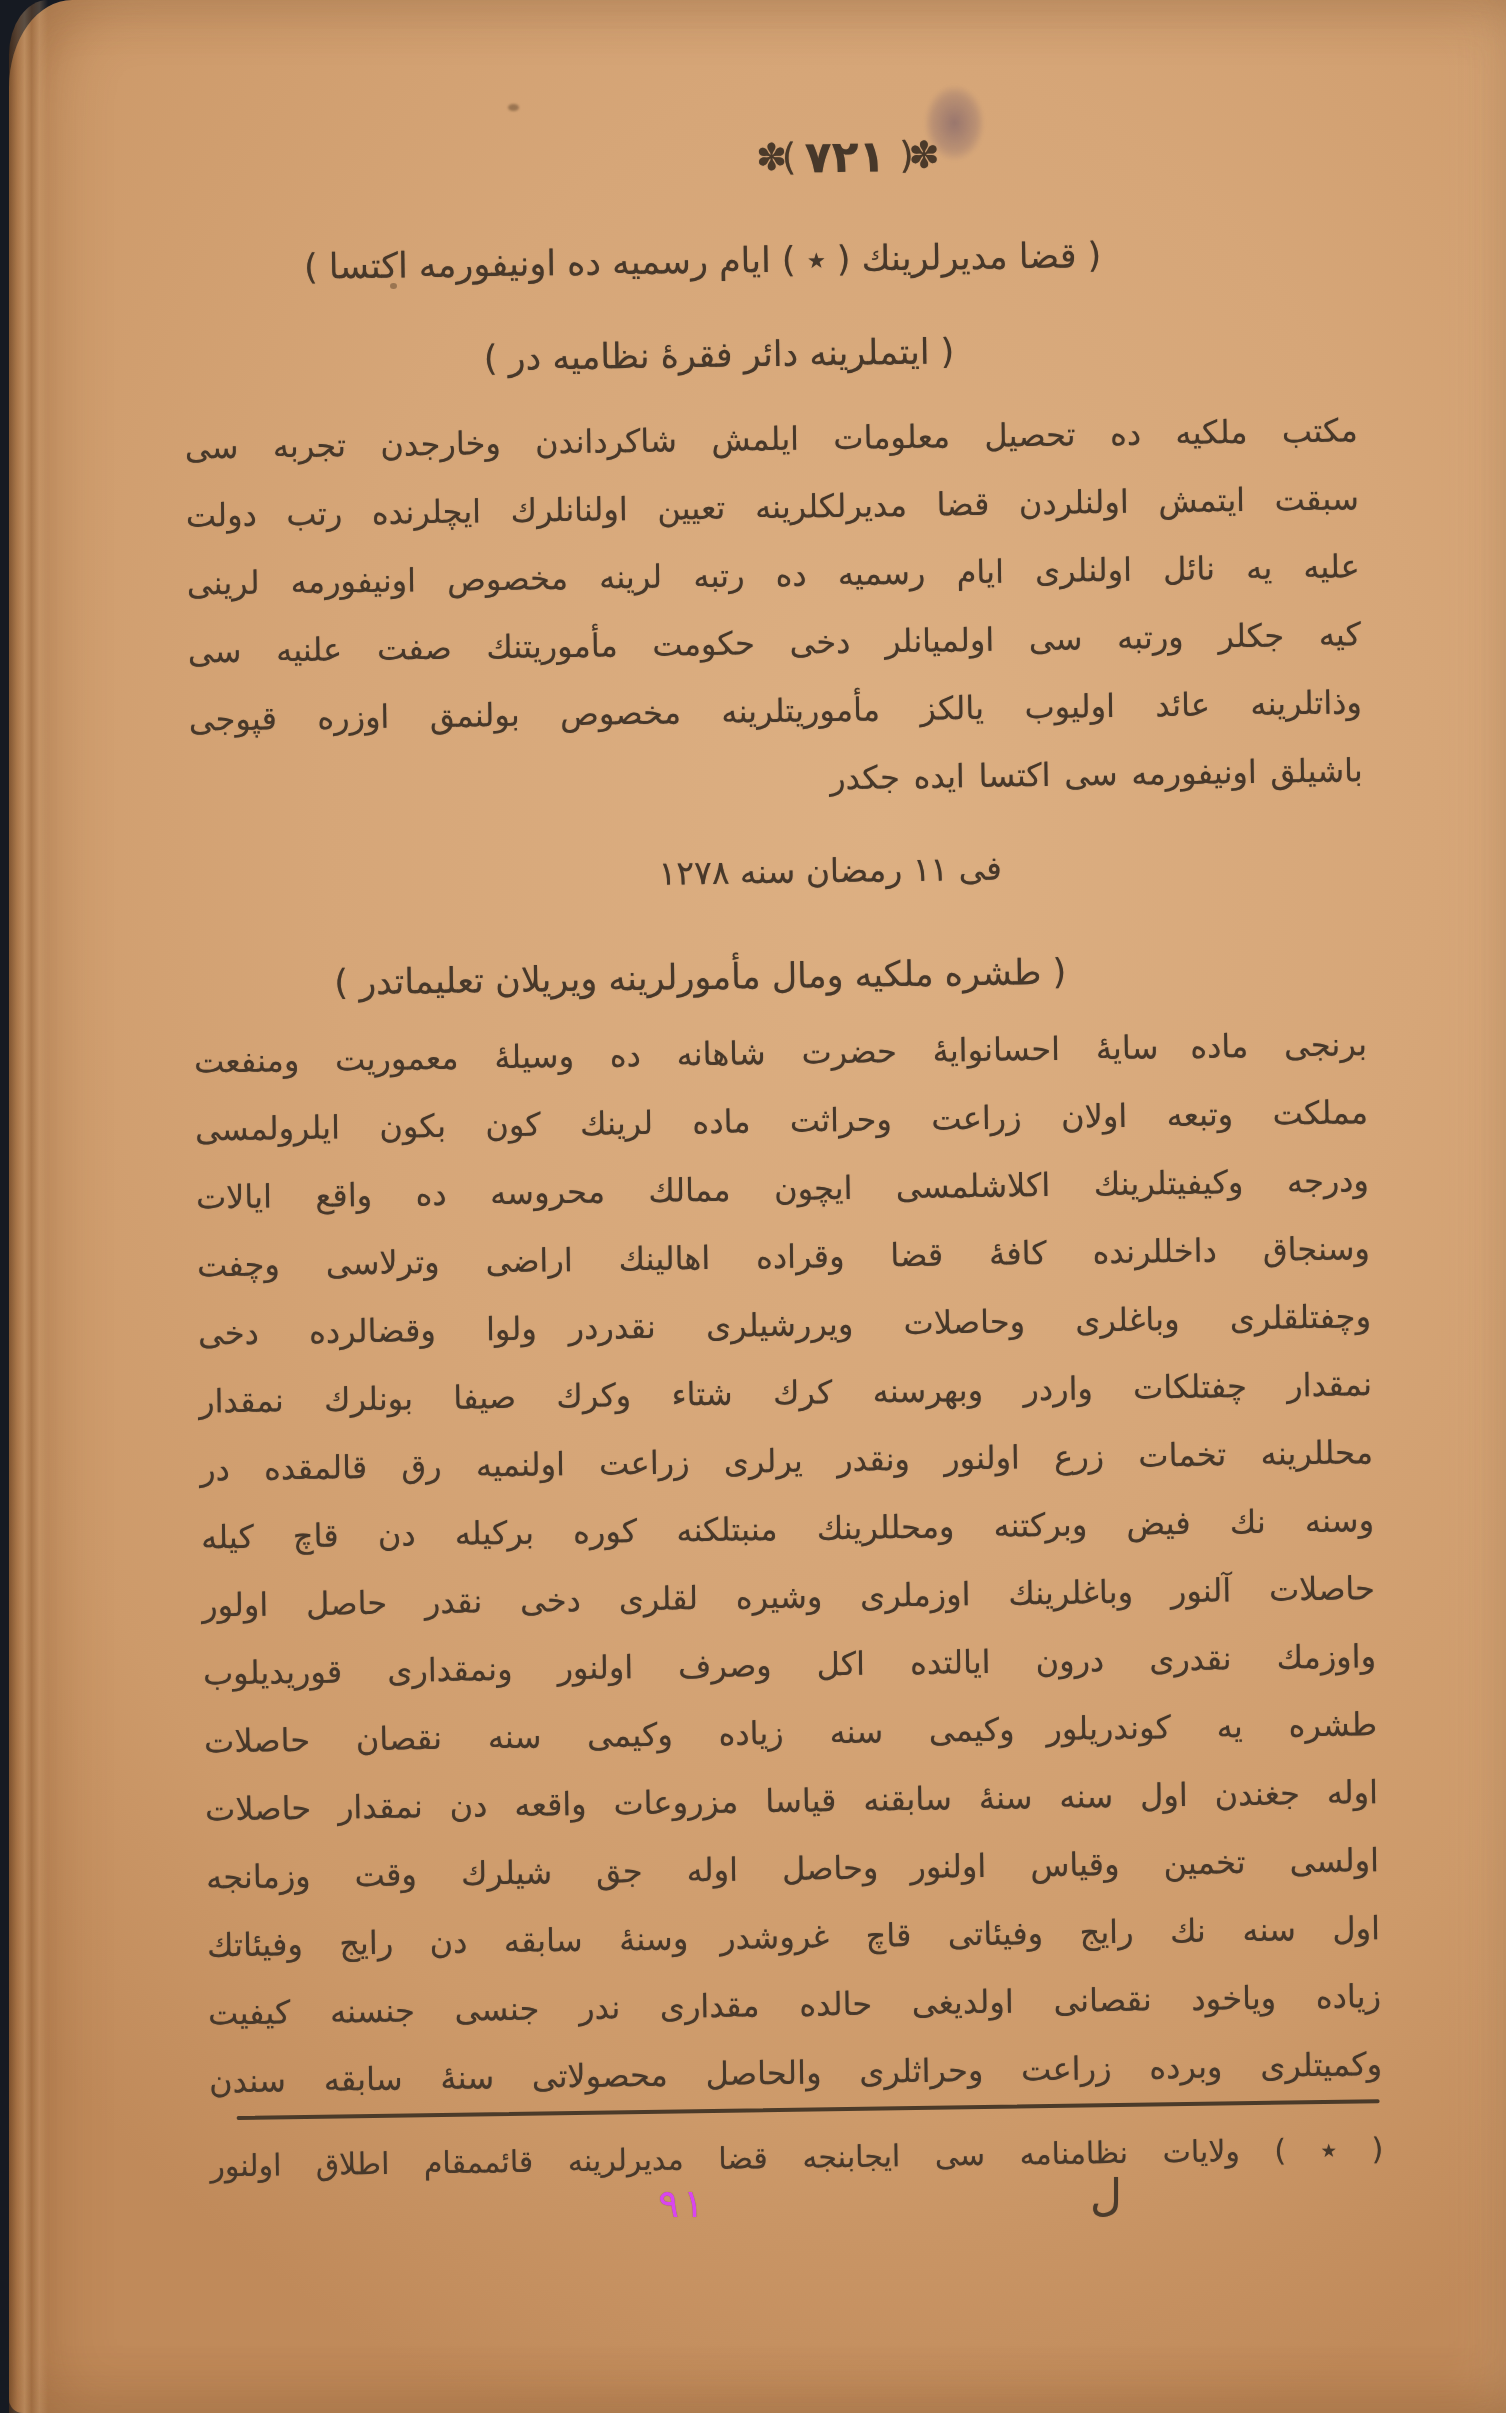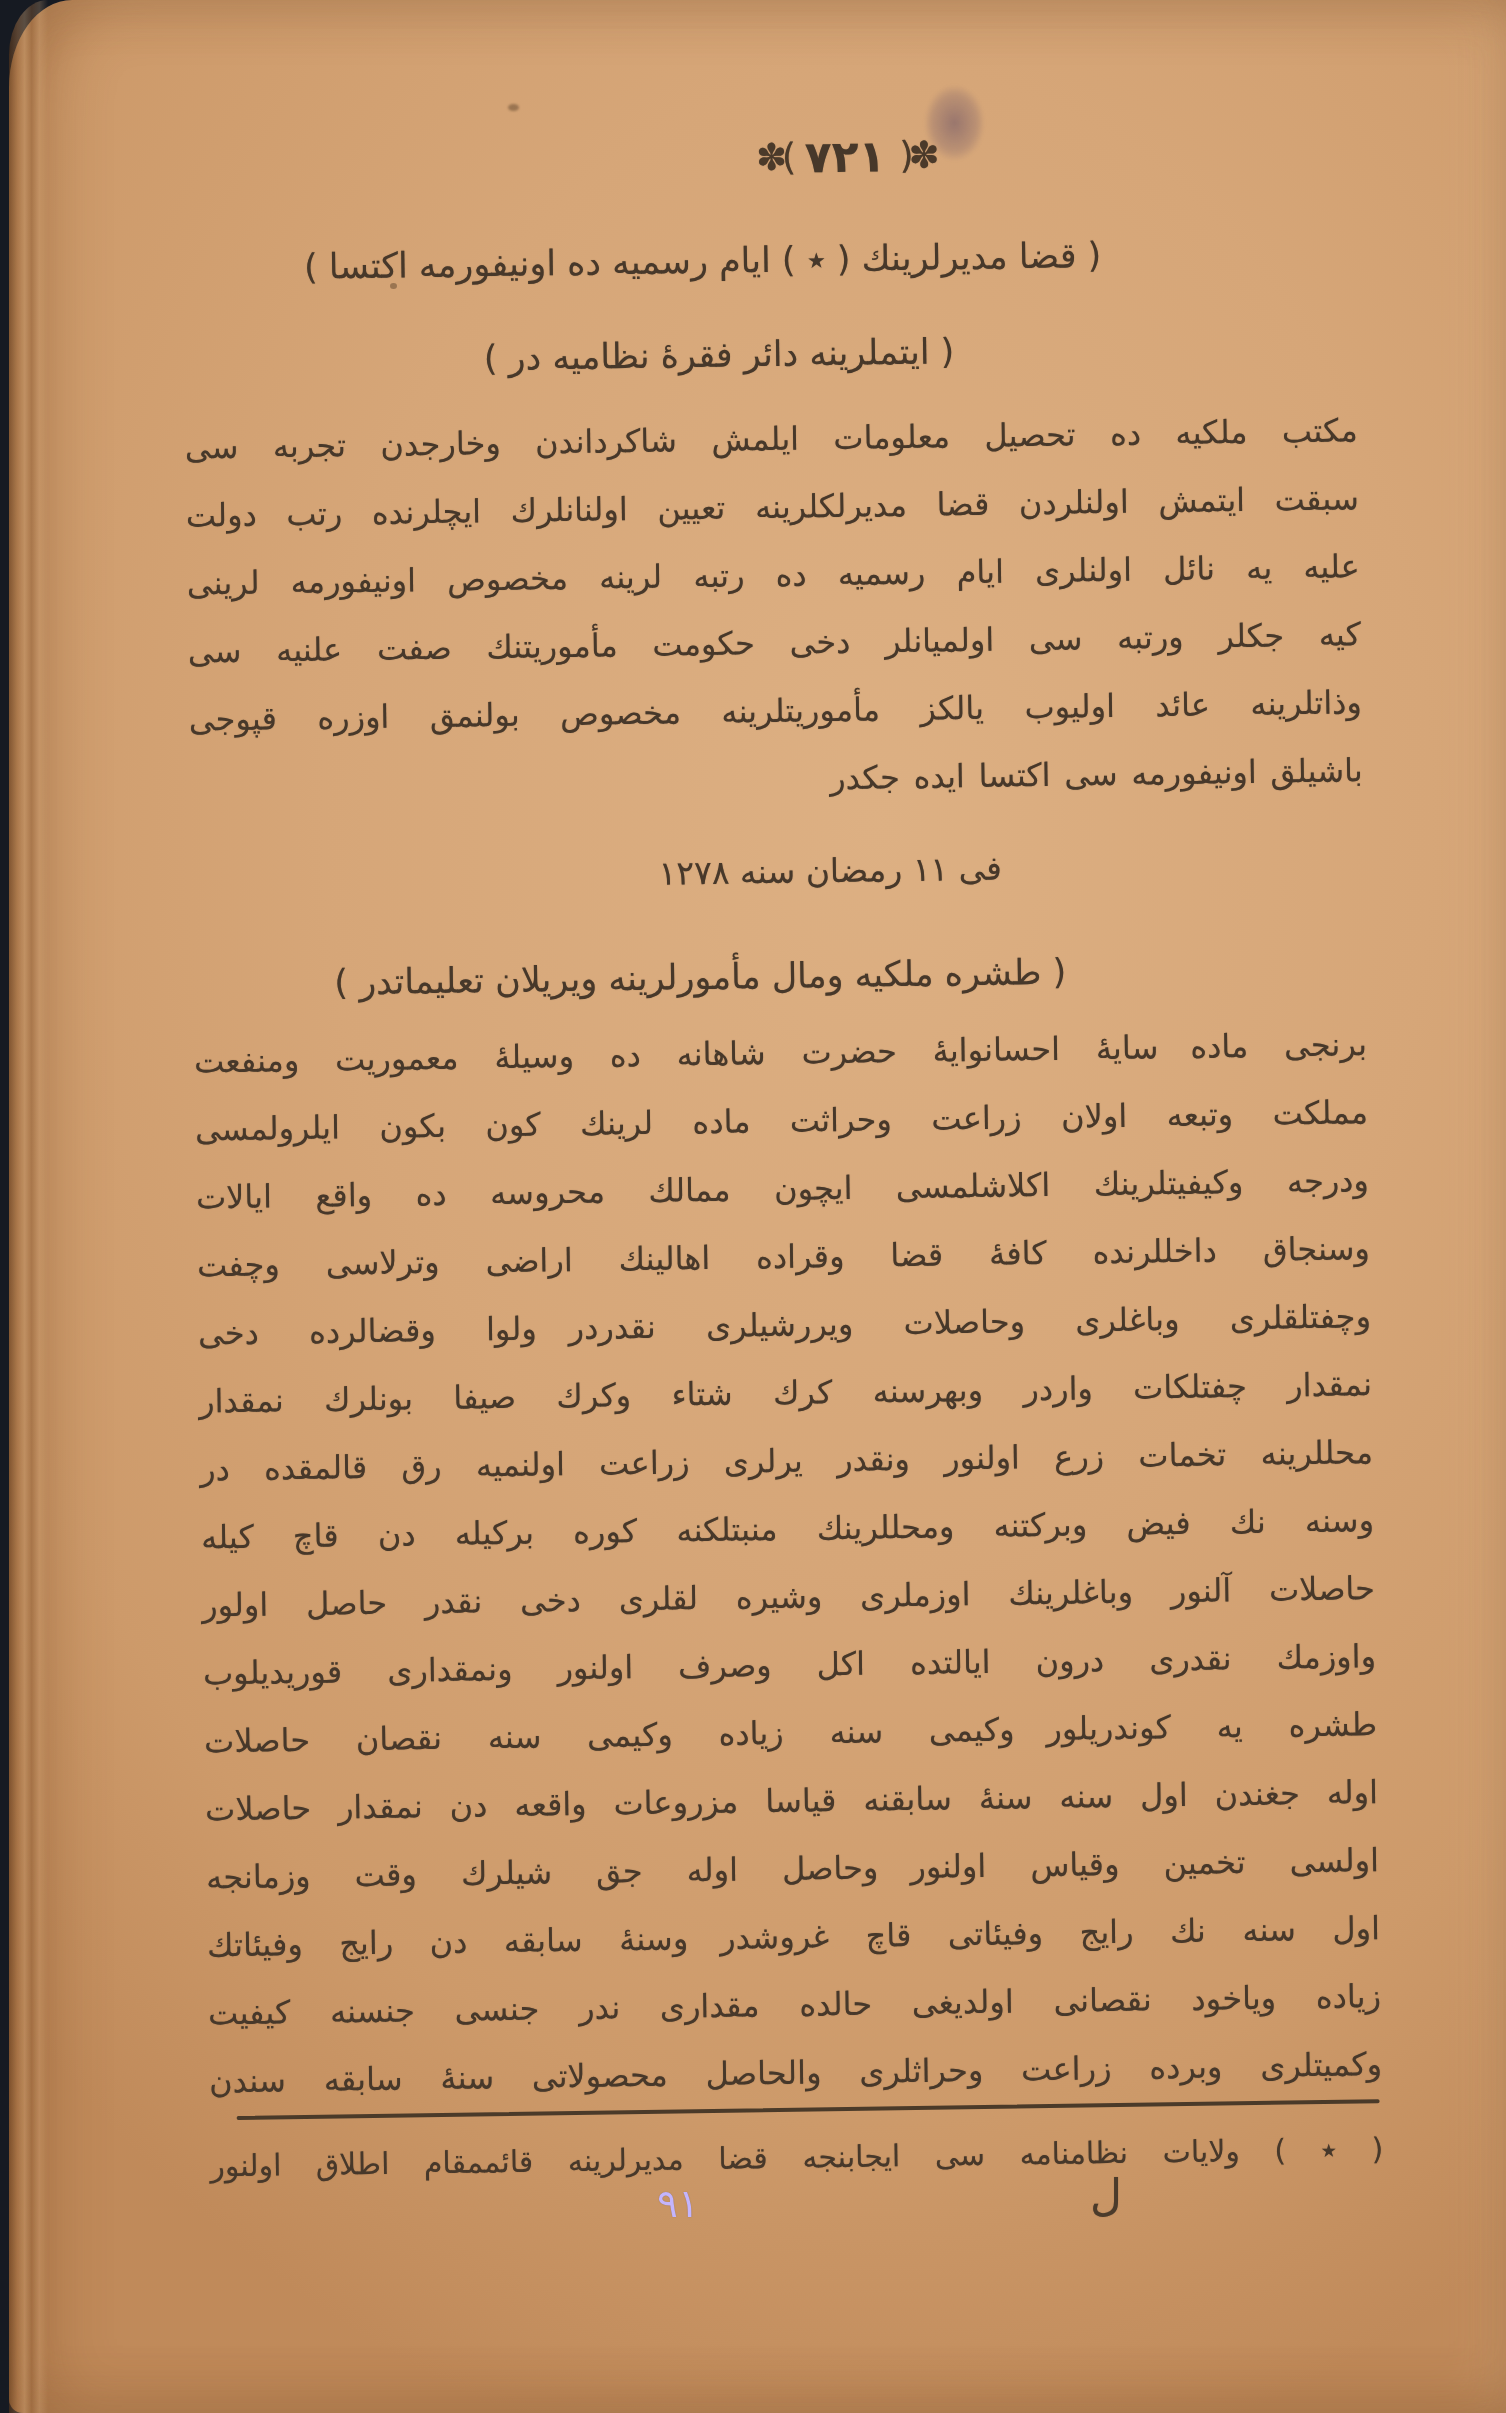--- a/index.html
+++ b/index.html
@@ -62,21 +62,21 @@
     text-align:justify;text-align-last:justify;
     word-spacing:3.5px;white-space:nowrap;overflow:visible;
   }
   .line.short{text-align-last:start;}
   .date{height:72px;line-height:72px;font-size:33px;text-align:center;margin-top:23px;margin-left:105px;white-space:nowrap;}
   .h3{height:81px;line-height:81px;text-align:center;font-size:35px;margin-top:28px;margin-right:158px;white-space:nowrap;}
   .para2{margin-top:1.8px;}
   .rule{height:4.4px;width:1143px;margin-right:3.5px;background:#4a3a29;margin-top:0.9px;border-radius:1.8px;}
   .footnote{height:77px;line-height:77px;font-size:30px;margin-top:7px;text-align:justify;text-align-last:justify;word-spacing:3.5px;white-space:nowrap;}
 
-  .sig-mark{position:absolute;left:657px;top:2181px;font-size:39px;color:#c4b5fd;direction:rtl;text-shadow:0 0 0.9px rgba(71,56,42,.5);}
+  .sig-mark{position:absolute;left:657px;top:2181px;font-size:39px;color:#d946ef;direction:rtl;text-shadow:0 0 0.9px rgba(71,56,42,.5);font-family:Liberation Mono, monospace;}
   .catchword{position:absolute;left:1090px;top:2169px;font-size:44px;color:#4b3b2b;direction:rtl;text-shadow:0 0 0.9px rgba(71,56,42,.5);}
 </style>
 </head>
 <body>
 
 <div class="paper"></div>
 <div class="edge-band"></div>
 <div class="stain"></div>
 <div class="speck a"></div>
 <div class="speck b"></div>

